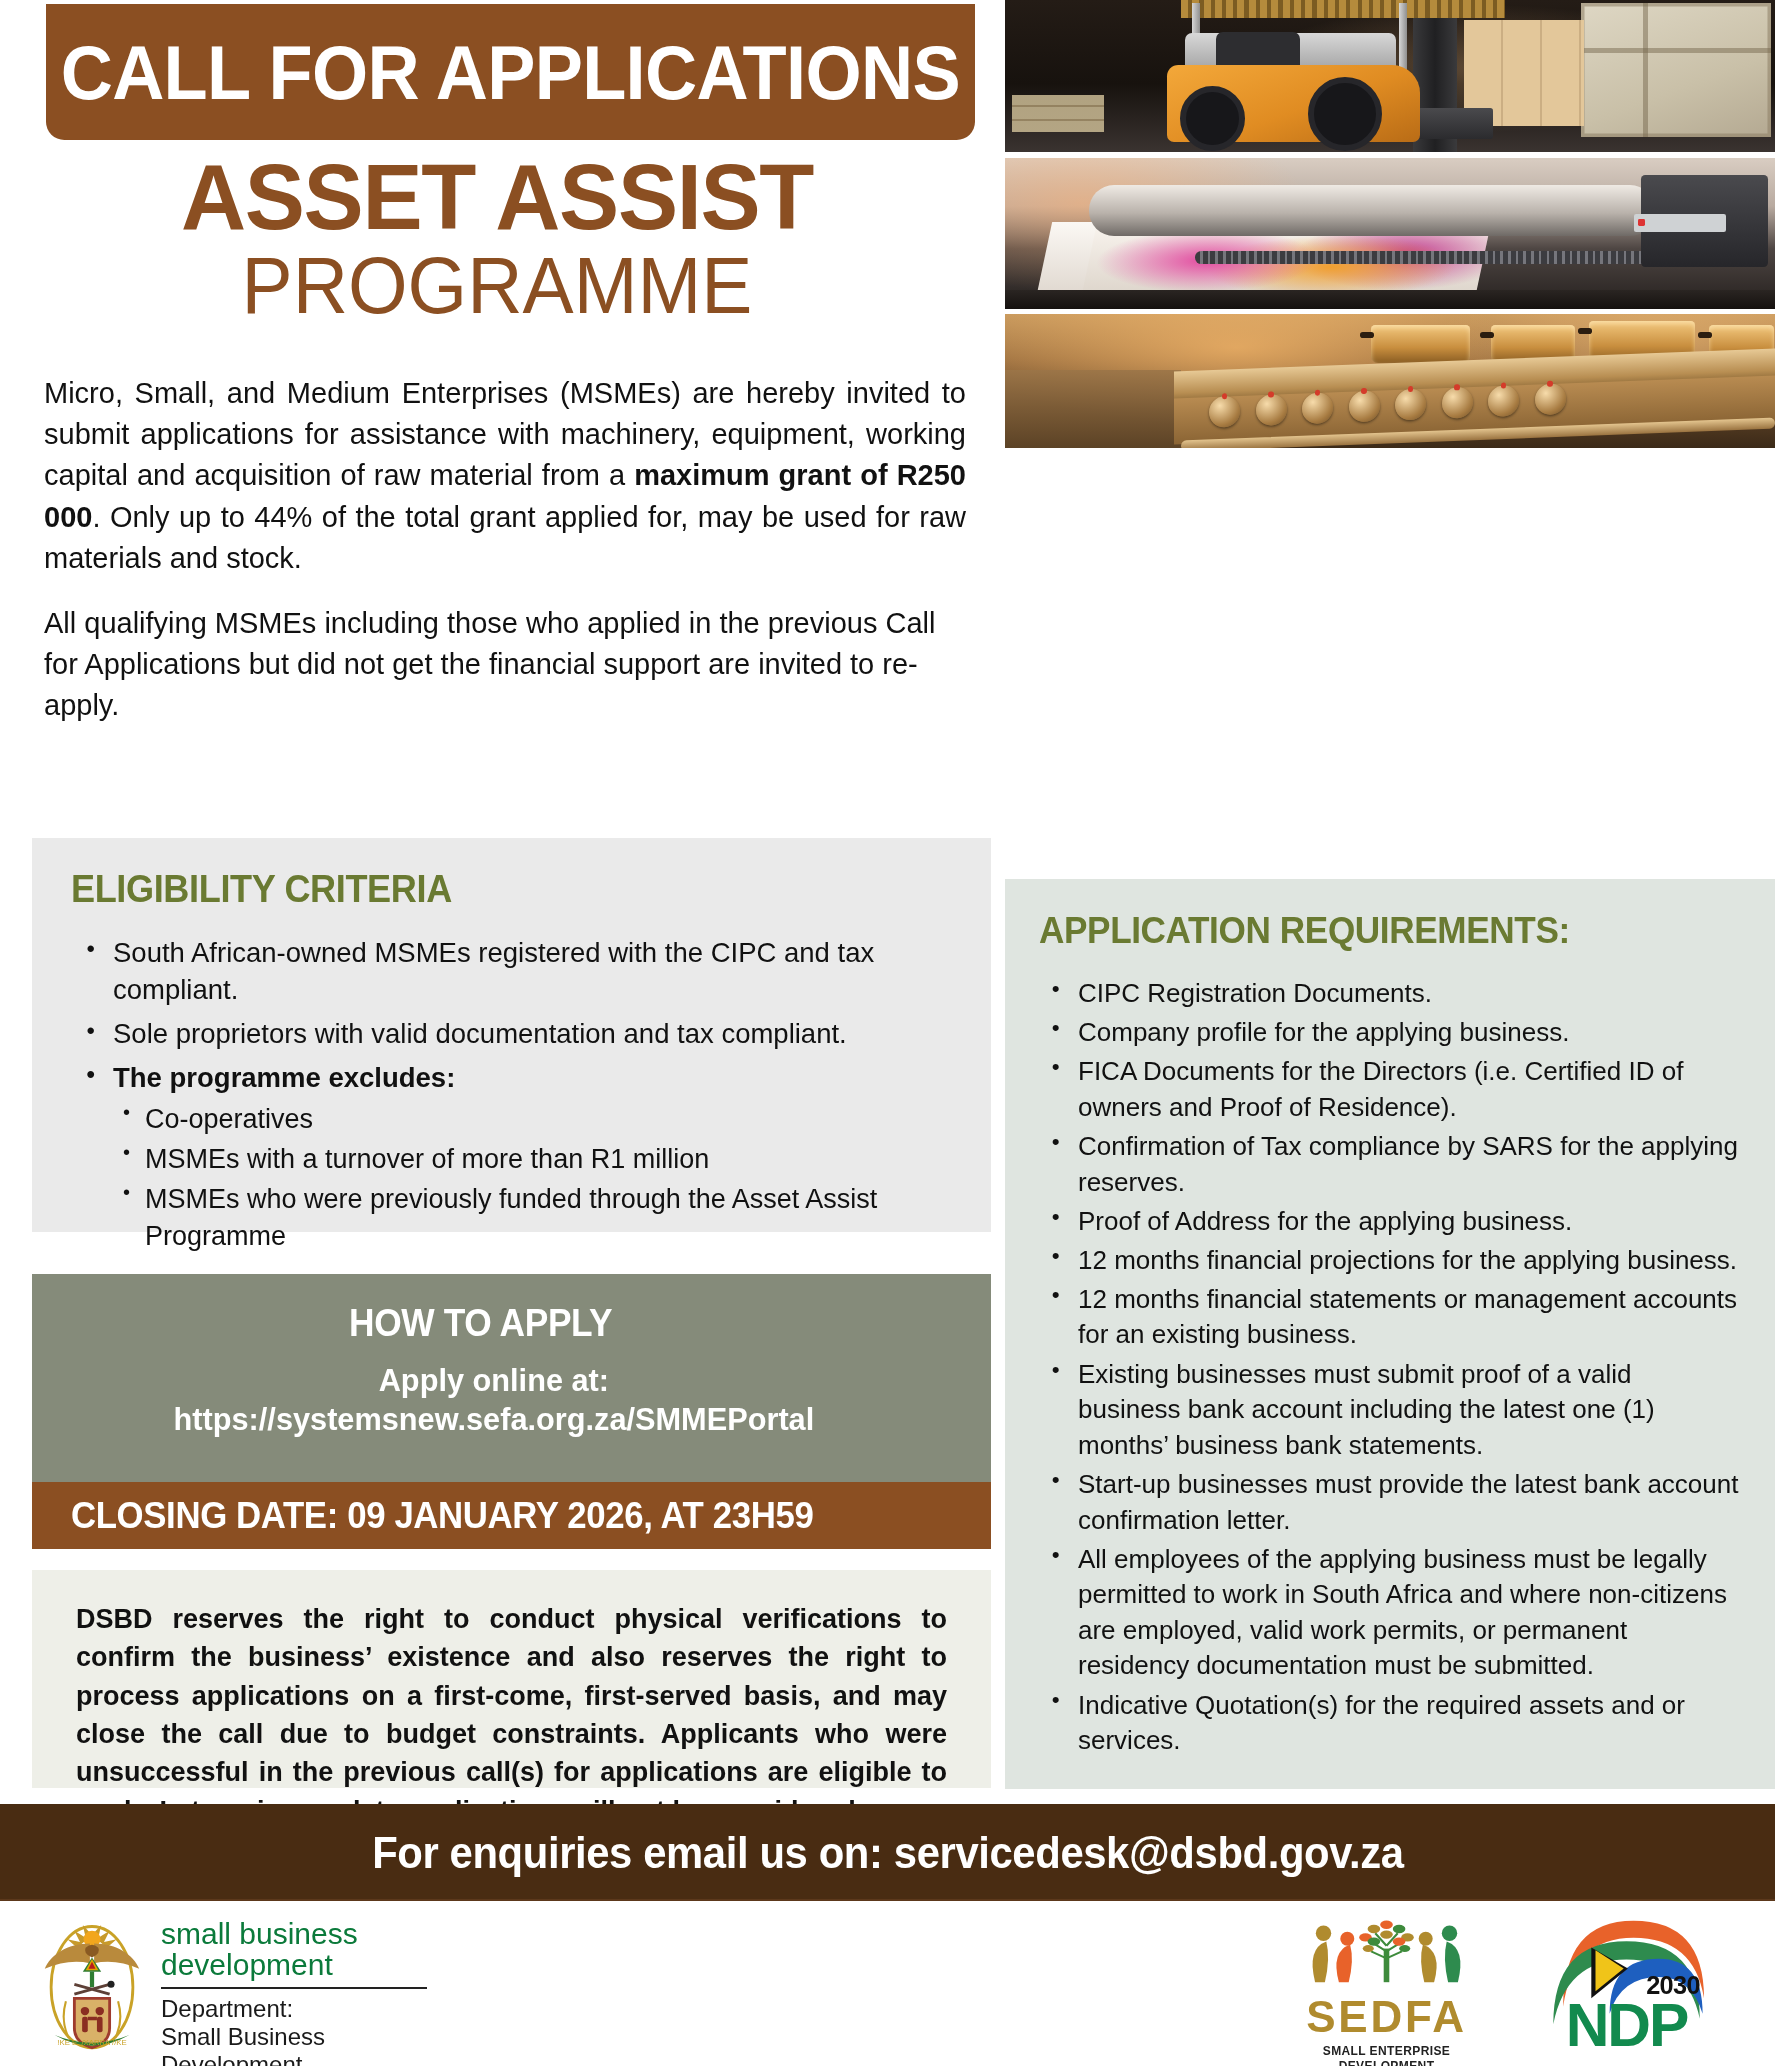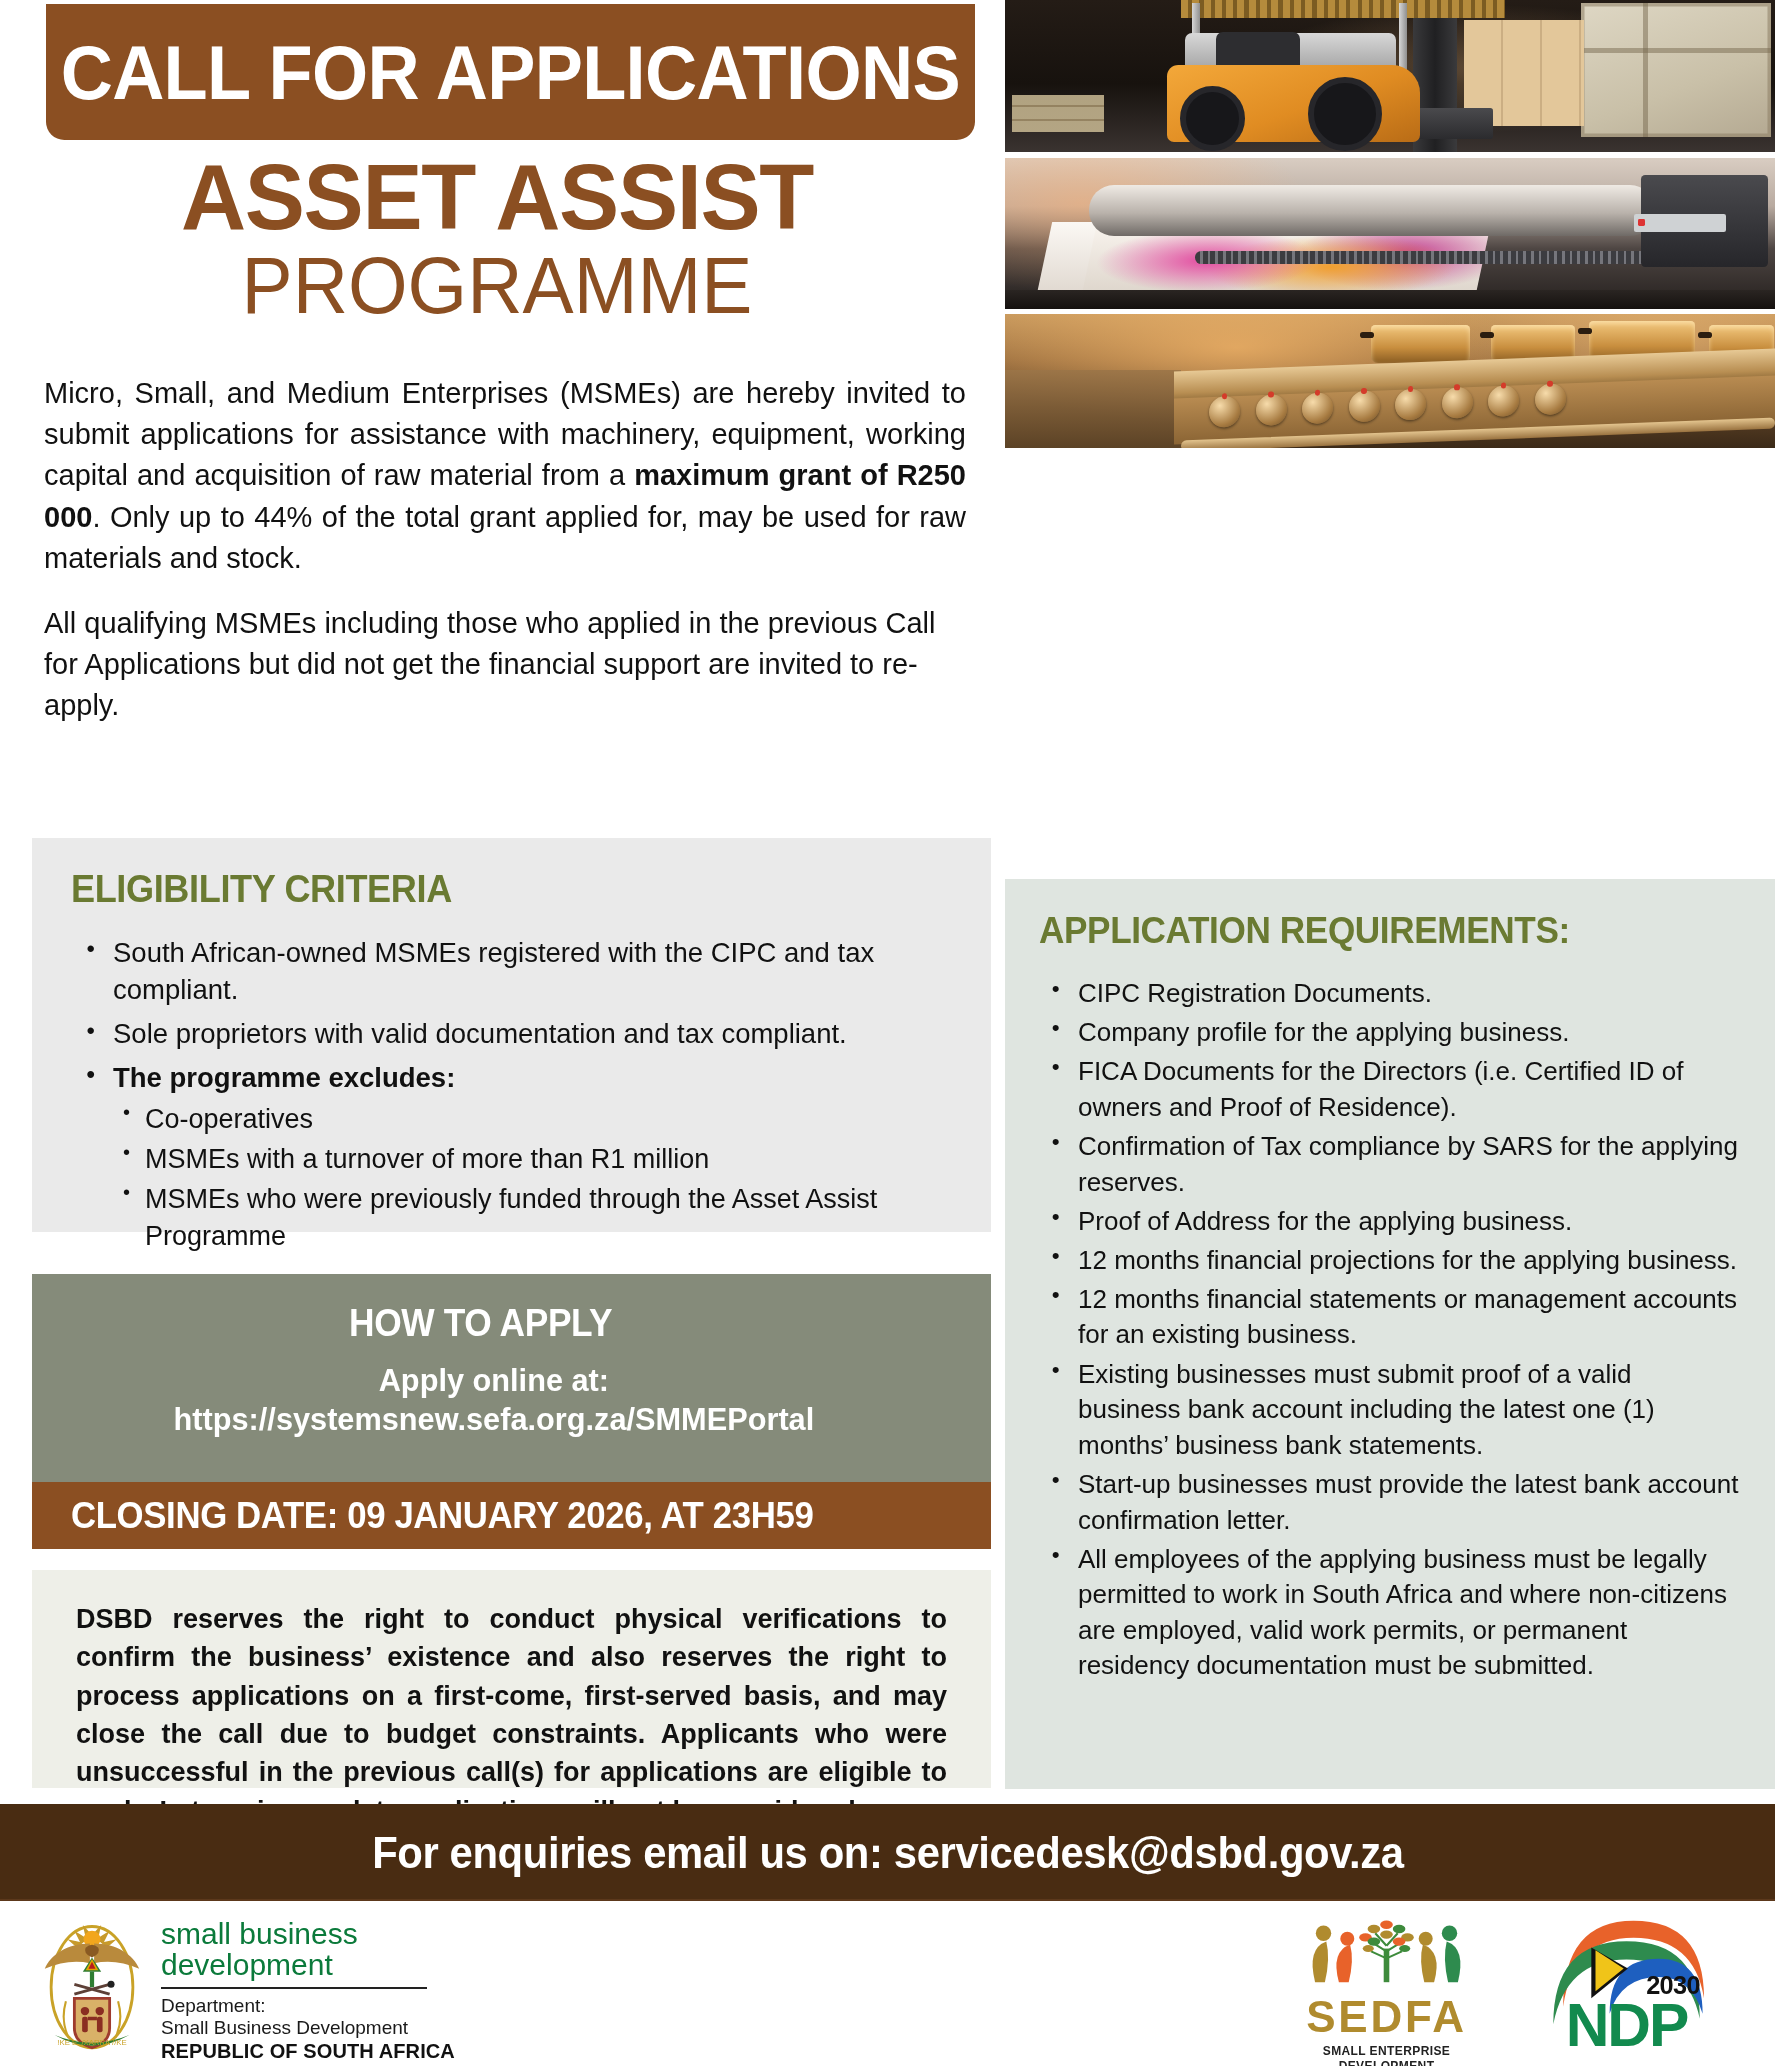--- a/index.html
+++ b/index.html
@@ -470,21 +470,21 @@
   .dsbd-line1 {
     color: #0B7A3B;
     font-size: 30px;
     line-height: 1.03;
     font-weight: 400;
   }
   .dsbd-rule {
     width: 266px; height: 2.1px; background: #222;
     margin: 5.6px 0 6.3px 0;
   }
-  .dsbd-dep { color:#1a1a1a; font-size: 19px; line-height:1.16; }
+  .dsbd-dep { color:#1a1a1a; font-size: 24px; line-height:1.16; }
   .dsbd-rsa { color:#111; font-size: 20px; font-weight: 800; letter-spacing:0.1px; margin-top:0.7px; }
 
   .sedfa { position:absolute; left:1295px; top:14px; width:183px; text-align:center; }
   .sedfa-mark { position:relative; width:183px; height:77px; margin:0 auto; }
   .sedfa-word { color:#B08B2E; font-size:44px; font-weight:900; letter-spacing:2.8px; line-height:1; margin-top:1.4px; }
   .sedfa-sub { color:#222; font-size:12px; font-weight:700; letter-spacing:0.4px; line-height:1.25; margin-top:5px; }
 
   .ndp { position:absolute; left:1542px; top:7px; width:162px; height:148px; }
 
   .sep-line {
@@ -611,20 +611,21 @@
       <li>CIPC Registration Documents.</li>
       <li>Company profile for the applying business.</li>
       <li>FICA Documents for the Directors (i.e. Certified ID of owners and Proof of Residence).</li>
       <li>Confirmation of Tax compliance by SARS for the applying reserves.</li>
       <li>Proof of Address for the applying business.</li>
       <li>12 months financial projections for the applying business.</li>
       <li>12 months financial statements or management accounts for an existing business.</li>
       <li>Existing businesses must submit proof of a valid business bank account including the latest one (1) months’ business bank statements.</li>
       <li>Start-up businesses must provide the latest bank account confirmation letter.</li>
       <li>All employees of the applying business must be legally permitted to work in South Africa and where non-citizens are employed, valid work permits, or permanent residency documentation must be submitted.</li>
+      <li>Indicative Quotation(s) for the required assets and or services.</li>
     </ul>
   </div>
 
   <div class="email-bar">
     <div class="email-text">For enquiries email us on: servicedesk@dsbd.gov.za</div>
   </div>
 
   <div class="sep-line"></div>
 
   <div class="footer-logos">

